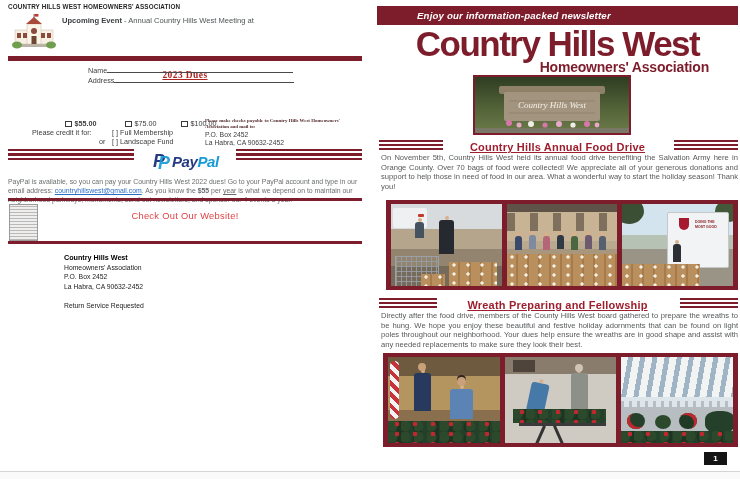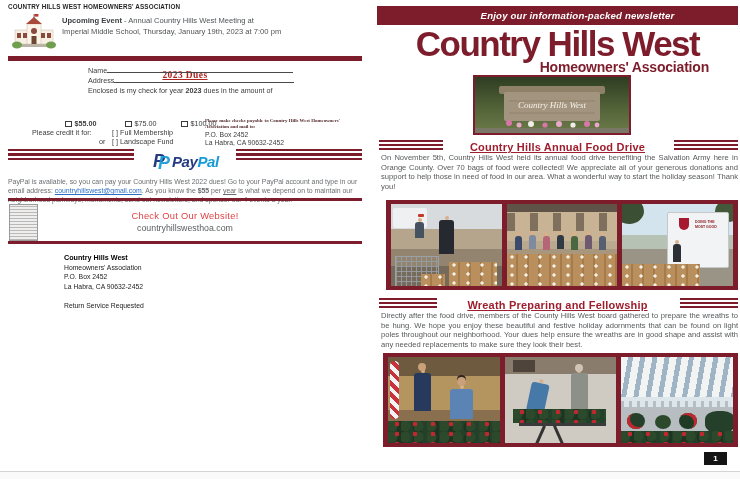--- a/index.html
+++ b/index.html
@@ -34,21 +34,21 @@
     background:linear-gradient(#f3f1ee 0 40%,#c9c2b8 40% 100%),#eee;
     background-image:repeating-linear-gradient(0deg,rgba(90,85,80,.35) 0 1px,transparent 1px 3px);}
   .website{left:0;top:211px;width:370px;text-align:center;}
   .web-title{font-size:9.3px;font-weight:normal;color:var(--bred);letter-spacing:.3px;}
   .web-url{font-size:8.8px;color:#5a5d5f;margin-top:2px;}
   .mail{left:64px;top:253px;font-size:6.8px;line-height:9.5px;color:#222;}
   .mail .nm{font-weight:bold;color:#000;font-size:7.2px;}
   .return{left:64px;top:302px;font-size:6.8px;color:#222;}
   
   .banner{left:377px;top:6px;width:361px;height:19px;background:var(--maroon);color:#fff;
-    display:flex;align-items:center;justify-content:center;font-size:9.6px;font-weight:bold;font-style:italic;letter-spacing:.2px;padding-left:40px;}
+    display:flex;align-items:center;font-size:9.6px;font-weight:bold;font-style:italic;letter-spacing:.2px;padding-left:40px;}
   .title{left:377px;top:24px;width:361px;text-align:center;font-size:35px;font-weight:bold;color:var(--maroon);letter-spacing:-1.5px;}
   .subtitle{left:377px;top:59px;width:332px;text-align:right;font-size:14px;font-weight:bold;color:var(--maroon);letter-spacing:-.2px;}
   .entrance{left:473px;top:75px;width:158px;height:60px;border:2px solid var(--maroon);}
   .sec-head-wrap{left:377px;width:361px;text-align:center;}
   .sec-head{font-size:11px;font-weight:bold;color:var(--hred);text-decoration:underline;letter-spacing:.2px;}
   .para{left:381px;width:357px;font-size:7.6px;line-height:9.7px;color:#55585a;text-align:justify;}
   .collage{display:flex;gap:5px;background:var(--maroon);padding:4px 5px;}
   .ph{flex:1;position:relative;overflow:hidden;background:#cfcfcf;}
   .ph span{position:absolute;display:block;}
   .fig{border-radius:3px 3px 0 0;}
@@ -82,31 +82,29 @@
   <rect x="29" y="20" width="4" height="5" fill="#8c4a3c"></rect>
     <rect x="35" y="20" width="4" height="5" fill="#8c4a3c"></rect>
   <rect x="19" y="15" width="6" height="6" rx="3" fill="#8c4a3c"></rect>
   <rect x="19.5" y="23" width="5" height="8" fill="#6f4632"></rect>
   <ellipse cx="5" cy="32" rx="5" ry="3.4" fill="#6f9e4f"></ellipse>
     <ellipse cx="39" cy="32" rx="5" ry="3.4" fill="#6f9e4f"></ellipse>
 </svg>
 
 <div class="abs event">
   <b>Upcoming Event</b><span> - Annual Country Hills West Meeting at</span><br>
-  <span>Imperial Middle School, Thursday, January 19th, 2023 at 7:00 pm</span>
 </div>
 
 <div class="abs rule" style="left:8px;top:56px;width:354px;height:4.5px"></div>
 
 <div class="abs dues-title-wrap"><span class="dues-title">2023 Dues</span></div>
 
 <div class="abs form">
   <div><span>Name</span><span class="uline" style="width:186px"></span></div>
   <div><span>Address</span><span class="uline" style="width:180px"></span></div>
-  <div><span>Enclosed is my check for year </span><b>2023</b><span> dues in the amount of</span></div>
 </div>
 
 <div class="amt" style="left:32px;font-weight:bold"><span class="cb"></span><span>$55.00</span></div>
 <div class="amt" style="left:92px"><span class="cb"></span><span>$75.00</span></div>
 <div class="amt" style="left:148px"><span class="cb"></span><span>$100.00</span></div>
 
 <div class="credit" style="left:32px;top:128px">Please credit it for:</div>
 <div class="credit" style="left:112px;top:128px">[ ] Full Membership</div>
 <div class="credit" style="left:99px;top:137px">or</div>
 <div class="credit" style="left:112px;top:137px">[ ] Landscape Fund</div>
@@ -132,21 +130,20 @@
 </div>
 
 <div class="abs pp-para"><span>PayPal is available, so you can pay your Country Hills West 2022 dues! Go to your PayPal account and type in our email address: </span><a>countryhillswest@gmail.com</a><span>. As you know the </span><b>$55</b><span> per </span><u>year</u><span> is what we depend on to maintain our neighborhood parkways, monuments, send out newsletters, and sponsor our 4 events a year.</span></div>
 
 <div class="abs rule" style="left:8px;top:198px;width:354px;height:3px"></div>
 
 <div class="abs stamp"></div>
 
 <div class="abs website">
   <div class="web-title">Check Out Our Website!</div>
-  <div class="web-url">countryhillswesthoa.com</div>
 </div>
 
 <div class="abs rule" style="left:8px;top:241px;width:354px;height:3px"></div>
 
 <div class="abs mail">
   <div class="nm">Country Hills West</div>
   <div>Homeowners' Association</div>
   <div>P.O. Box 2452</div>
   <div>La Habra, CA 90632-2452</div>
 </div>

